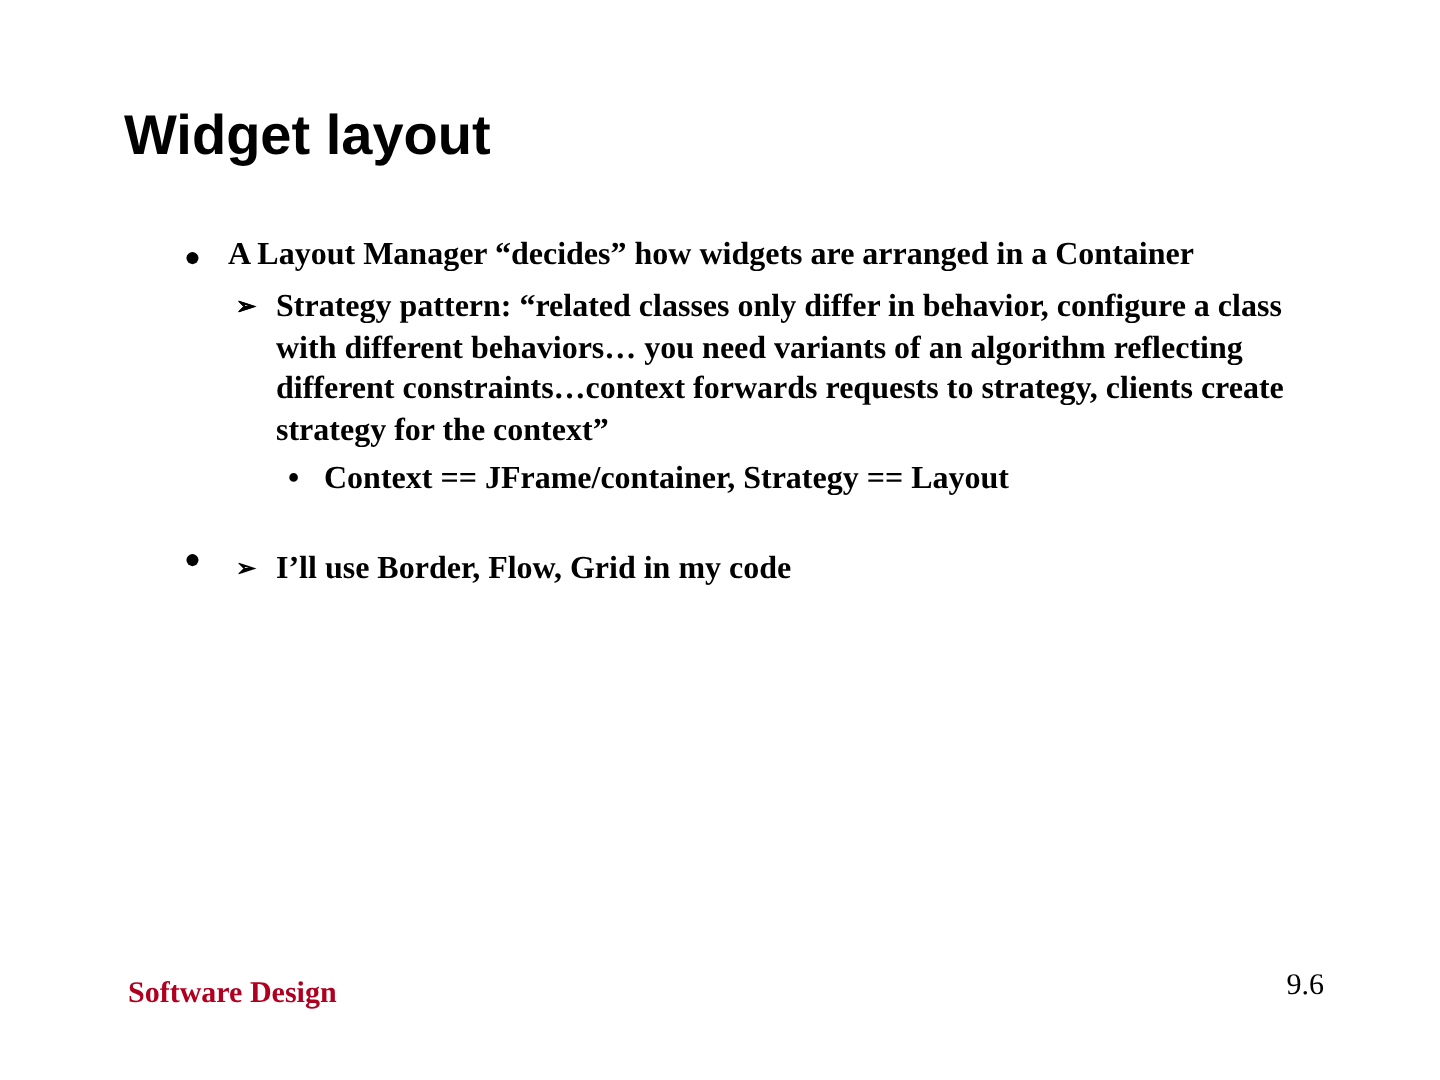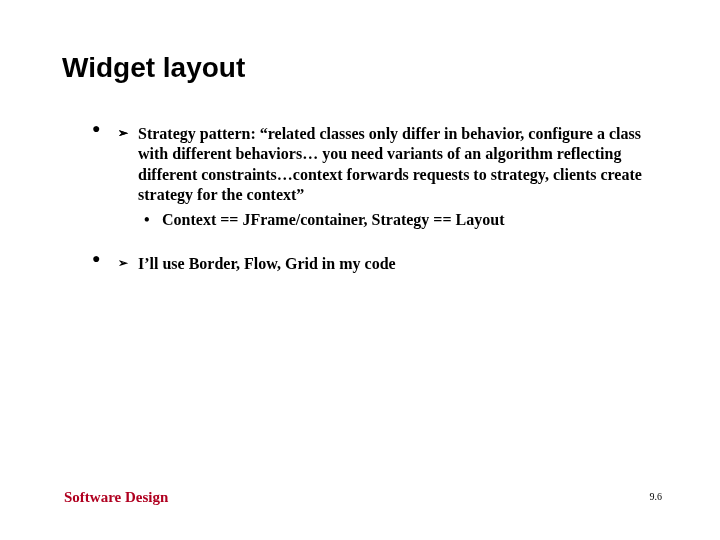--- a/index.html
+++ b/index.html
@@ -83,35 +83,36 @@
     font-family: "Times New Roman", Times, serif;
     font-weight: bold;
     font-size: 15px;
     color: #b00020;
   }
   .footer-right {
     position: absolute;
     right: 58px;
     bottom: 38px;
     font-family: "Times New Roman", Times, serif;
-    font-size: 10px;
+    font-size: 15px;
     color: #000000;
   }
 </style>
 </head>
 <body>
 
 <div class="slide">
 
   <div class="title">Widget layout</div>
 
   <div class="body">
 
     <div class="L1">
       <span class="bullet">●</span>
+      <span>A Layout Manager “decides” how widgets are arranged in a Container</span>
     </div>
 
     <div class="L2">
       <span class="bullet">➢</span>
     </div>
 
     <div class="L2">
       <span class="bullet">➢</span>
       <span>Strategy pattern: “related classes only differ in behavior, configure a class with different behaviors… you need variants of an algorithm reflecting different constraints…context forwards requests to strategy, clients create strategy for the context”</span>
     </div>

